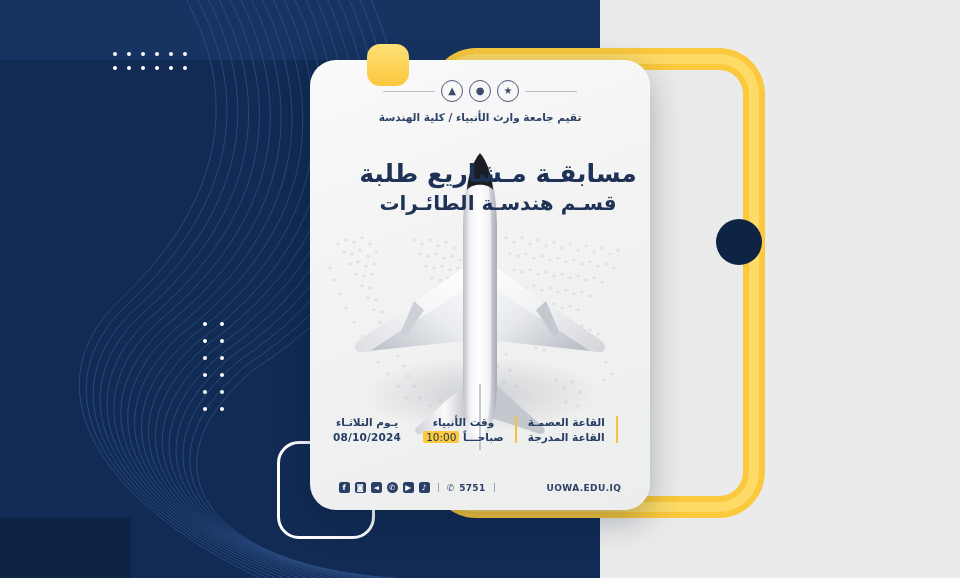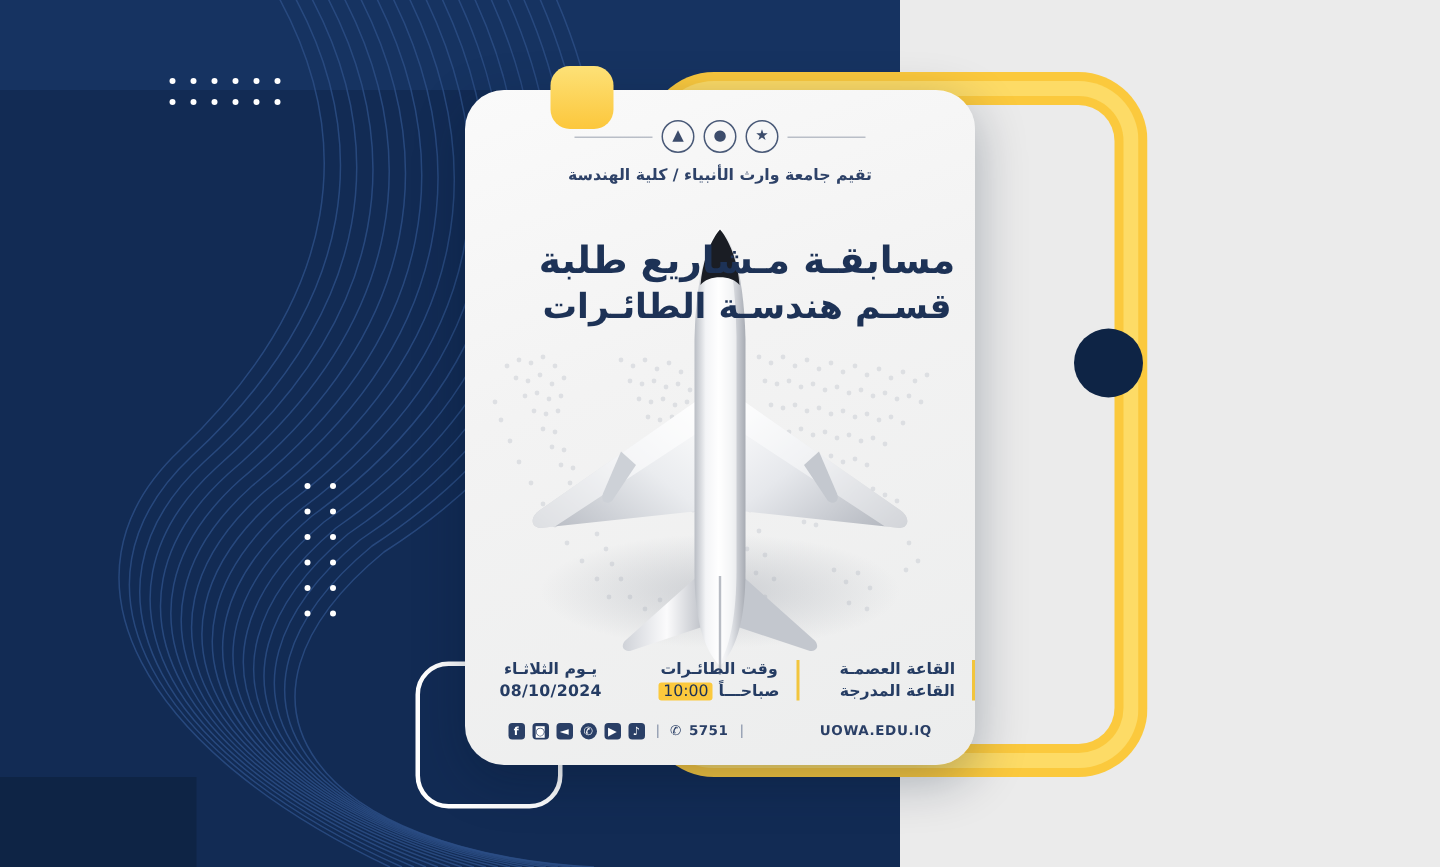--- a/index.html
+++ b/index.html
@@ -64,28 +64,28 @@
   .crest-row{display:flex;align-items:center;justify-content:center;gap:6px;}
   .crest-line{width:52px;height:1px;background:#b9bec7;}
   .crest{width:20px;height:20px;border-radius:50%;border:1.4px solid #4a5a78;
     display:flex;align-items:center;justify-content:center;color:#3c4c6b;font-size:10px;line-height:1;}
   .uni-line{margin-top:9px;font-size:10.5px;color:#2e4268;letter-spacing:.2px;font-weight:600;}
 
   
   .title{position:absolute;left:0;top:97px;width:376px;text-align:center;color:#1d3256;
      font-weight:700;line-height:1.32;}
   .title .l1{font-size:25px;letter-spacing:.4px;}
-  .title .l2{font-size:23px;letter-spacing:.4px;}
+  .title .l2{font-size:20px;letter-spacing:.4px;}
 
   
   .plane-wrap{position:absolute;left:50%;top:84px;transform:translateX(-50%);width:280px;height:310px;}
 
   
-  .info-bar{position:absolute;left:12px;top:380px;width:316px;display:flex;
-     flex-direction:row-reverse;justify-content:flex-start;align-items:center;gap:16px;}
+  .info-bar{position:absolute;left:12px;top:356px;width:316px;display:flex;
+     flex-direction:row-reverse;justify-content:flex-start;align-items:center;gap:0;}
   .info-col{padding:0 11px;text-align:center;color:#253c63;}
   .info-col + .info-col{border-right:2px solid #f2c53d;}
   .info-l1{font-size:10.5px;font-weight:700;letter-spacing:.2px;white-space:nowrap;}
   .info-l2{font-size:10.5px;font-weight:700;margin-top:3px;letter-spacing:.2px;white-space:nowrap;}
   .time-hl{background:#fbc93d;color:#1d3256;padding:0 3px;border-radius:2px;font-weight:400;}
 
   .social-row{position:absolute;left:0;top:422px;width:340px;display:flex;
      align-items:center;justify-content:center;gap:5px;direction:ltr;}
   .sicon{width:11px;height:11px;border-radius:2.5px;background:#2a3f66;color:#fff;
      font-size:7.5px;line-height:11px;text-align:center;font-weight:700;}
@@ -422,21 +422,21 @@
       <div class="l1">مسابقـة مـشاريع طلبة</div>
       <div class="l2">قسـم هندسـة الطائـرات</div>
     </div>
 
     <div class="info-bar">
       <div class="info-col">
         <div class="info-l1">يـوم الثلاثـاء</div>
         <div class="info-l2">08/10/2024</div>
       </div>
       <div class="info-col">
-        <div class="info-l1">وقت الطائـرات</div>
+        <div class="info-l1">وقت الأنبياء</div>
         <div class="info-l2">
           <span>صباحـــاً</span>
           <span class="time-hl">10:00</span>
         </div>
       </div>
       <div class="info-col">
         <div class="info-l1">القاعة العصمـة</div>
         <div class="info-l2">القاعة المدرجة</div>
       </div>
     </div>

